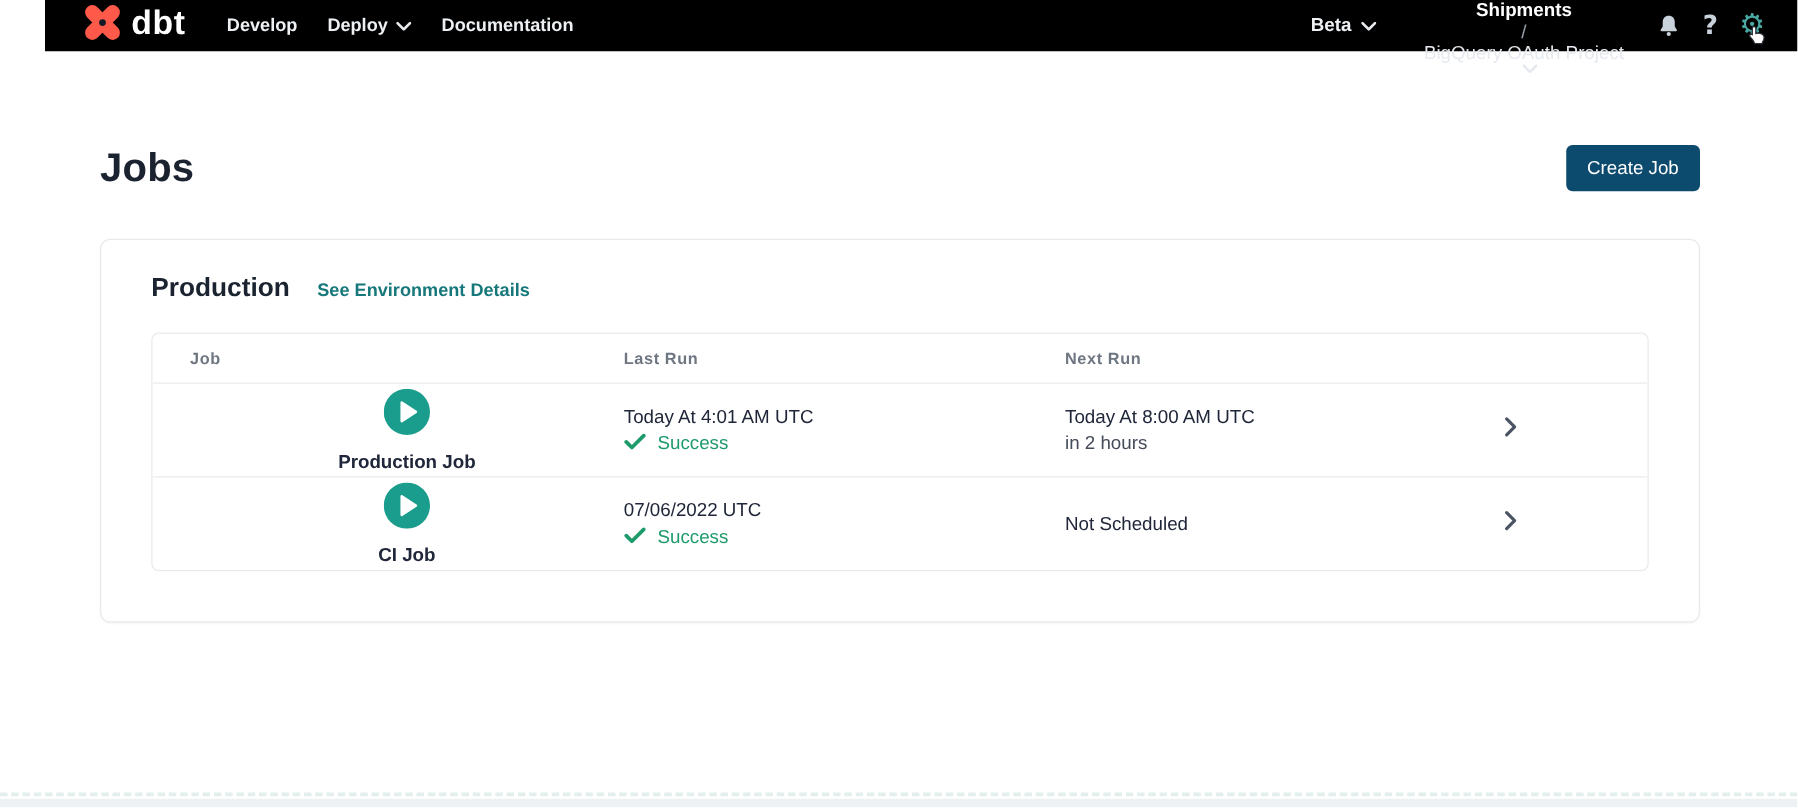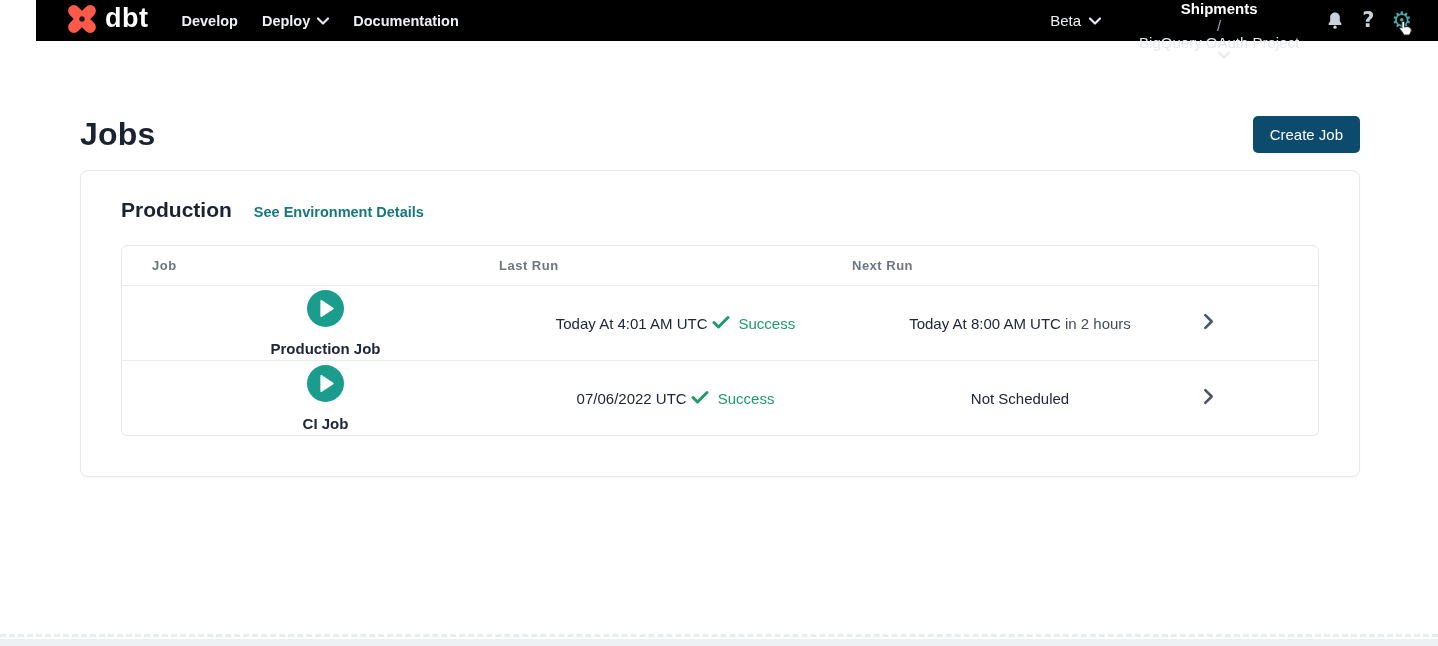--- a/index.html
+++ b/index.html
@@ -34,21 +34,21 @@
   }
   .nav-menu { display: flex; align-items: center; gap: 24px; margin-left: 33px; }
   .nav-item {
     display: flex; align-items: center; gap: 7px;
     font-size: 14.5px; font-weight: 700; color: #eef1f4;
     cursor: pointer;
   }
   .caret { display: inline-flex; color: #e6eaee; }
   .nav-spacer { flex: 1; }
   .nav-right { display: flex; align-items: center; }
-  .beta { display: flex; align-items: center; gap: 8px; font-size: 15px; font-weight: 400; cursor: pointer; padding-left: 11px; }
+  .beta { display: flex; align-items: center; gap: 8px; font-size: 15px; font-weight: 700; cursor: pointer; padding-left: 11px; }
   .crumb { display: flex; align-items: center; margin-left: 38px; cursor: pointer; flex-direction: column; }
   .crumb .folder { display: inline-flex; margin-right: 9px; }
   .crumb-account { font-size: 15px; font-weight: 700; color: #ffffff; }
   .crumb-sep { color: #9aa3b0; margin: 0 9px; font-size: 15px; }
   .crumb-project { font-size: 15px; font-weight: 400; color: #e6eaee; }
   .crumb .caret { margin-left: 9px; }
   .nav-icons { display: flex; align-items: center; gap: 17px; margin-left: 26px; }
   .icon-btn { display: inline-flex; align-items: center; justify-content: center; cursor: pointer; }
   .help-glyph { font-size: 21px; font-weight: 800; color: #c9d1da; line-height: 1; font-family: "DejaVu Sans", sans-serif; }
   .gear-wrap { position: relative; }
@@ -64,21 +64,21 @@
   .btn-primary {
     background: #0c4a6e; color: #ffffff;
     font-family: "Liberation Sans", sans-serif;
     font-size: 15px; font-weight: 400;
     border: none; border-radius: 5px;
     padding: 10px 17px; cursor: pointer;
   }
 
   
   .card {
-    margin: 17px 78px 0 80px;
+    margin: 38px 78px 0 80px;
     border: 1px solid #e7e9ed;
     border-radius: 8px;
     background: #ffffff;
     box-shadow: 0 1px 2px rgba(16,24,40,0.04);
     padding: 27px 40px 40px 40px;
   }
   .env-head { display: flex; align-items: baseline; gap: 22px; }
   .env-title { font-size: 21px; font-weight: 700; color: #1b2230; }
   .env-link { font-size: 14.5px; font-weight: 700; color: #17787b; text-decoration: none; cursor: pointer; }
 
@@ -97,21 +97,21 @@
   }
   .t-head {
     height: 39px;
     font-size: 13px; font-weight: 700;
     color: #6e7682; letter-spacing: 0.5px;
   }
   .t-row { height: 75px; border-top: 1px solid #eaecef; cursor: pointer; }
   .job-cell { display: flex; align-items: center; gap: 13px; flex-direction: column; }
   .play-btn { display: inline-flex; cursor: pointer; flex: 0 0 auto; }
   .job-name { font-size: 15px; font-weight: 700; color: #20273a; }
-  .run-cell { display: flex; justify-content: center; gap: 4px; font-size: 15px; color: #20273a; }
+  .run-cell { display: flex; flex-direction: column; justify-content: center; gap: 4px; font-size: 15px; color: #20273a; }
   .status-line { display: flex; align-items: center; gap: 9px; color: #1e9b6b; font-size: 15px; }
   .status-line:empty, .run-note:empty { display: none; }
   .run-note { font-size: 15px; color: #454c59; }
   .chev-cell { display: flex; justify-content: center; }
 
   
   .bottom-dashes {
     position: absolute; left: 0; right: 0; bottom: 9px;
     border-top: 3px dashed #e3efec;
   }

